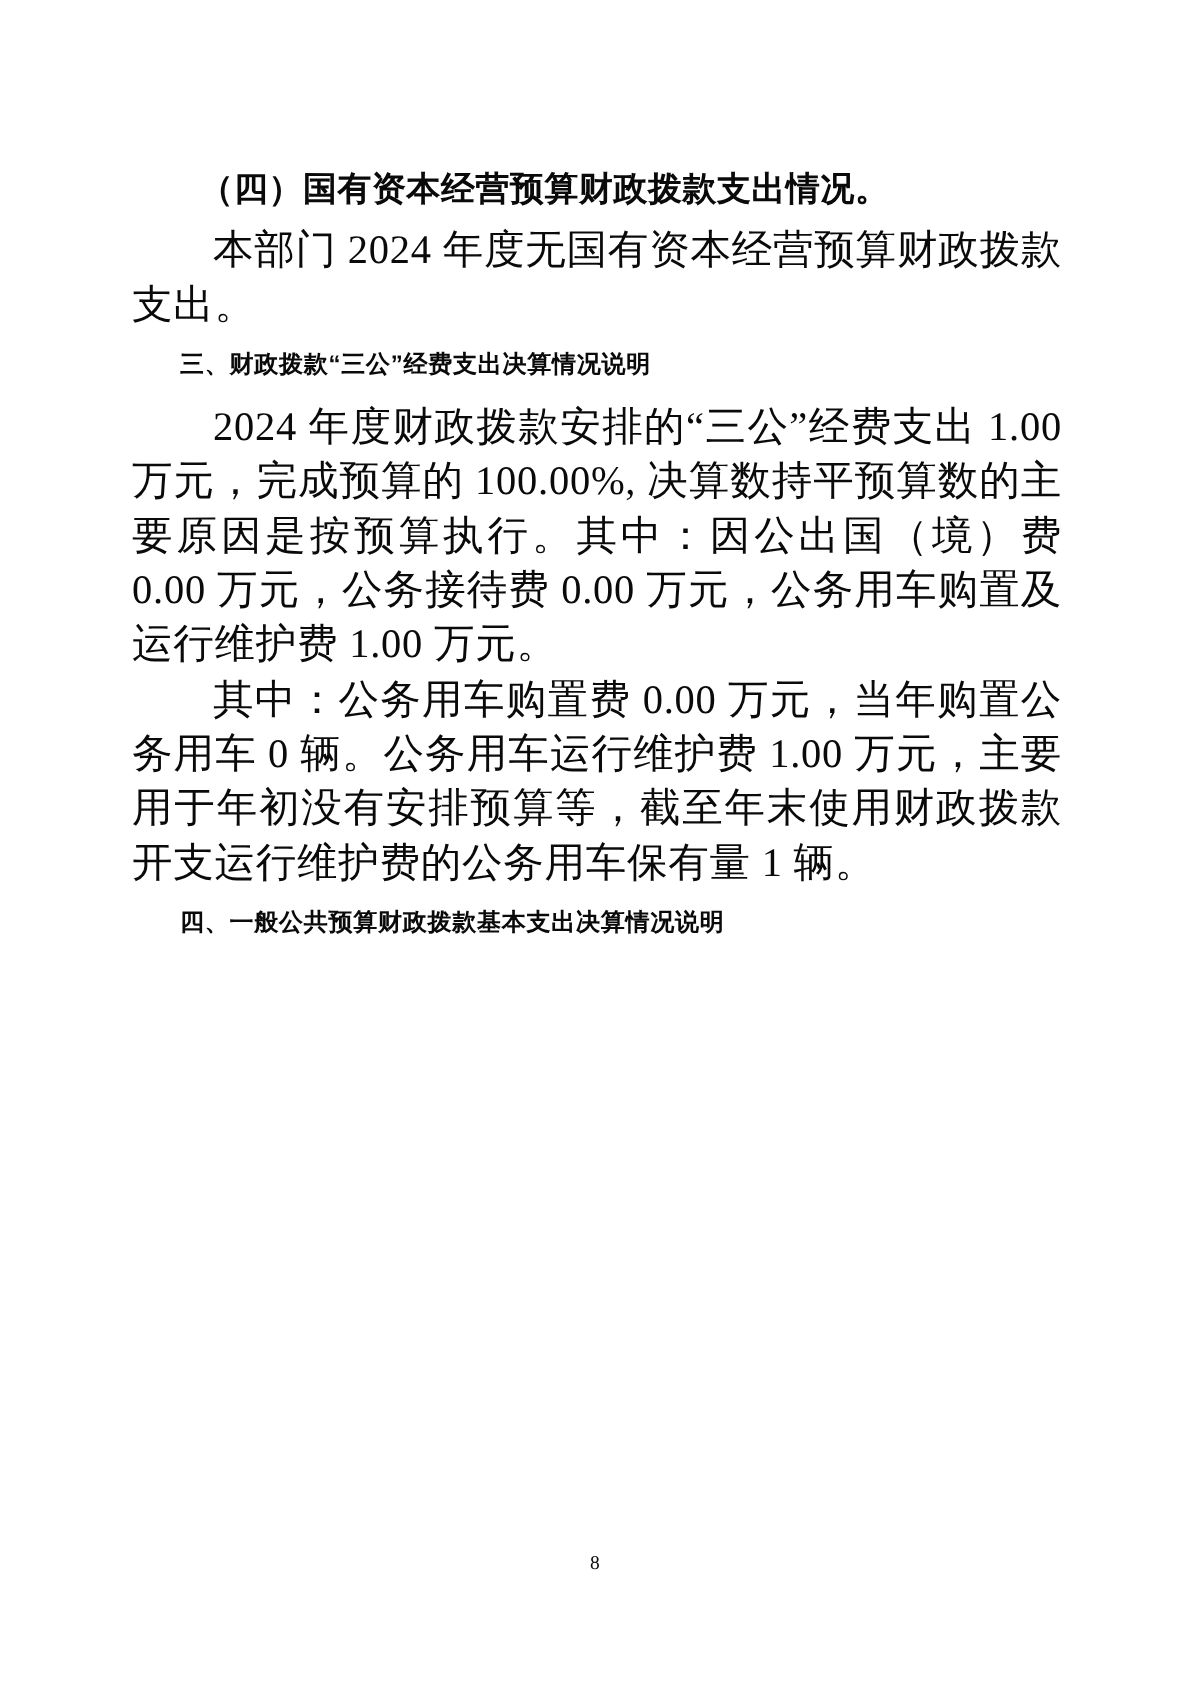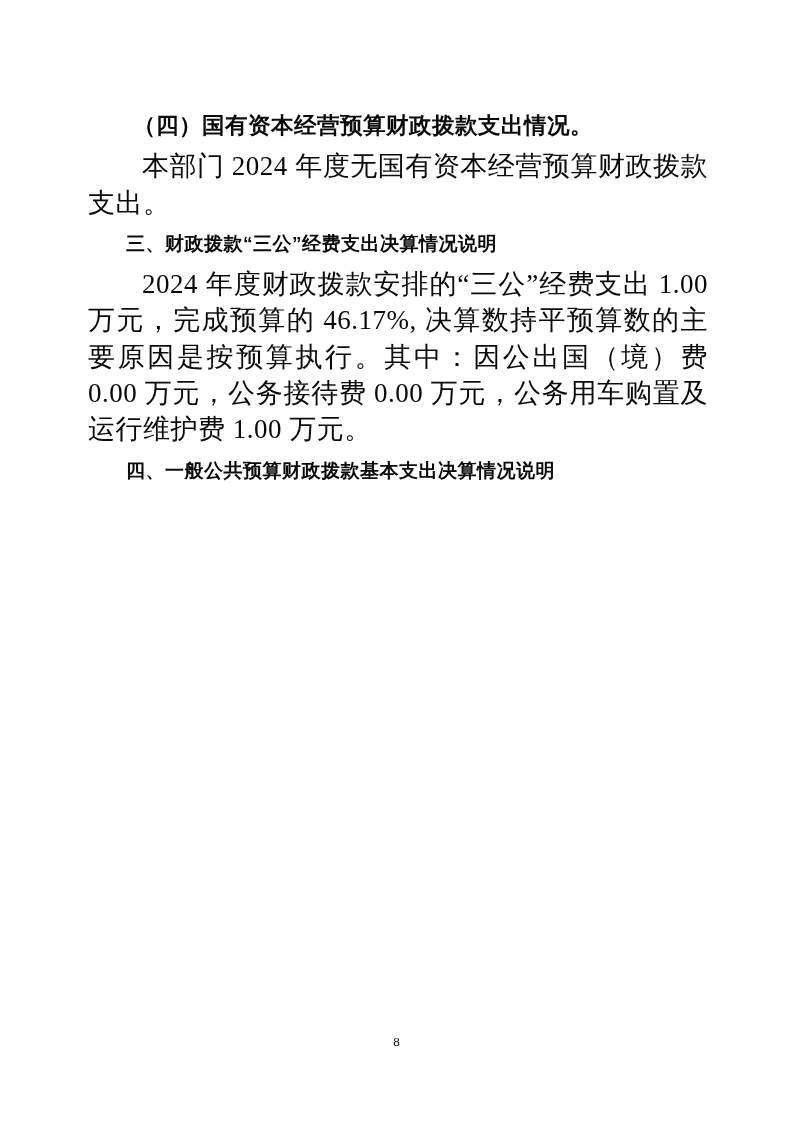--- a/index.html
+++ b/index.html
@@ -35,21 +35,21 @@
     margin: 2px 0 4px 0;
     font-size: 22.5px;
     line-height: 36.3px;
     text-indent: 2em;
     font-weight: bold;
     font-family: "Liberation Serif", serif;
     letter-spacing: 0.5px;
   }
   .heading-hei {
     margin: 5px 0 4px 0;
-    font-size: 19px;
+    font-size: 16px;
     line-height: 36.3px;
     text-indent: 2em;
     font-weight: bold;
     font-family: "Liberation Sans", sans-serif;
     letter-spacing: 0.5px;
   }
   .page-number {
     position: absolute;
     top: 1034px;
     left: 0;
@@ -62,17 +62,18 @@
   }
 </style>
 </head>
 <body>
 
 <div class="doc-page">
   <div class="content">
     <h3 class="heading-kai">（四）国有资本经营预算财政拨款支出情况。</h3>
     <p class="para">本部门 2024 年度无国有资本经营预算财政拨款支出。</p>
     <h3 class="heading-hei">三、财政拨款“三公”经费支出决算情况说明</h3>
-    <p class="para">2024 年度财政拨款安排的“三公”经费支出 1.00 万元，完成预算的 46.17%, 决算数持平预算数的主要原因是按预算执行。其中：因公出国（境）费 0.00 万元，公务接待费 0.00 万元，公务用车购置及运行维护费 1.00 万元。</p>
+    <p class="para">2024 年度财政拨款安排的“三公”经费支出 1.00 万元，完成预算的 100.00%, 决算数持平预算数的主要原因是按预算执行。其中：因公出国（境）费 0.00 万元，公务接待费 0.00 万元，公务用车购置及运行维护费 1.00 万元。</p>
+    <p class="para">其中：公务用车购置费 0.00 万元，当年购置公务用车 0 辆。公务用车运行维护费 1.00 万元，主要用于年初没有安排预算等，截至年末使用财政拨款开支运行维护费的公务用车保有量 1 辆。</p>
     <h3 class="heading-hei">四、一般公共预算财政拨款基本支出决算情况说明</h3>
   </div>
   <div class="page-number">8</div>
 </div>
 
 </body></html>

